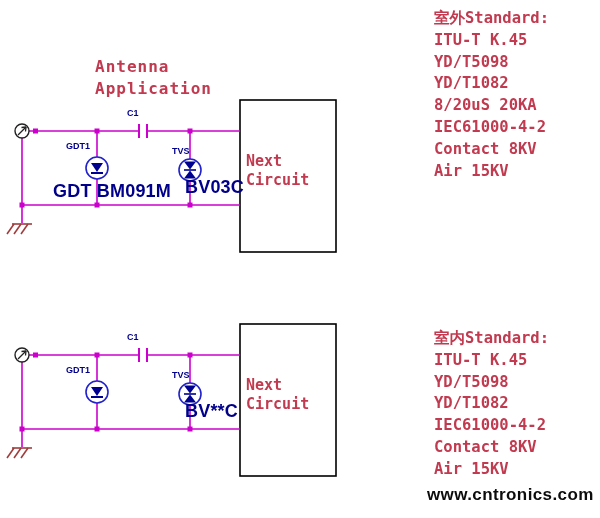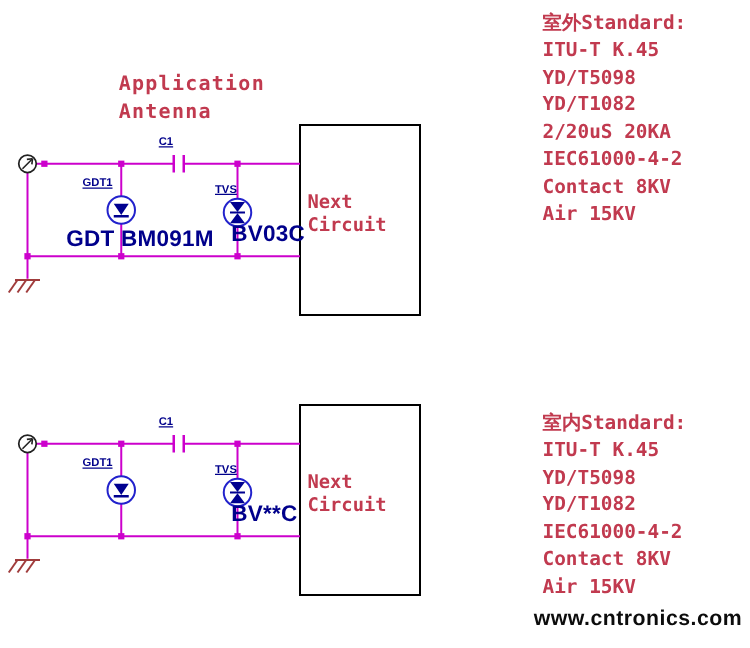--- a/index.html
+++ b/index.html
@@ -5,21 +5,21 @@
   * { margin:0; padding:0; box-sizing:border-box; }
   html,body { width:600px; height:518px; }
   body {
     position:relative; background:#ffffff; overflow:hidden;
     font-family:"Liberation Sans", sans-serif;
   }
   .section { position:absolute; left:0; width:370px; height:260px; }
   .sec-top { top:0; }
   .sec-bottom { top:224px; }
   .overlay { position:absolute; white-space:nowrap; }
-  .ref-label { color:#00008B; font-size:9px; font-weight:bold;text-decoration:underline; }
+  .ref-label { color:#00008B; font-size:9px; font-weight:bold; }
   .part-label { color:#00008B; font-size:18px; font-weight:bold; letter-spacing:0.2px; }
   .red-mono { color:#C13A4F; font-family:"DejaVu Sans Mono", monospace; font-weight:bold; }
   .app-label { left:95px; top:56px; font-size:16px; line-height:22px; letter-spacing:1px; }
   .next-label { font-size:15px; line-height:19px; }
   .standards { position:absolute; left:434px; width:166px; font-size:15.5px; line-height:21.8px; }
   .std-a { top:8px; }
   .std-b { top:328px; }
   .watermark {
     position:absolute; left:427px; top:485px; z-index:5;
     color:#000000; font-size:17px; font-weight:bold; letter-spacing:0.4px;
@@ -74,22 +74,22 @@
     </g>
     <g stroke="#A03C3C" stroke-width="1.6">
       <line x1="12" y1="224" x2="32" y2="224"></line>
       <line x1="14" y1="224" x2="7" y2="234"></line>
       <line x1="21" y1="224" x2="14" y2="234"></line>
       <line x1="28" y1="224" x2="21" y2="234"></line>
     </g>
   </svg>
 
   <div class="overlay app-label red-mono">
+    <div>Antenna</div>
     <div>Application</div>
-    <div>Antenna</div>
   </div>
 
   <div class="overlay ref-label" style="left:66px;top:141px">GDT1</div>
   <div class="overlay ref-label" style="left:172px;top:146px">TVS</div>
   <div class="overlay ref-label" style="left:127px;top:108px">C1</div>
   <div class="overlay part-label" style="left:53px;top:181px">GDT BM091M</div>
   <div class="overlay part-label" style="left:185px;top:177px">BV03C</div>
 
   <div class="overlay next-label red-mono" style="left:246px;top:152px">
     <div>Next</div>
@@ -156,21 +156,21 @@
     <div>Next</div>
     <div>Circuit</div>
   </div>
 </div>
 
 <div class="standards std-a red-mono">
   <div>室外Standard:</div>
   <div>ITU-T K.45</div>
   <div>YD/T5098</div>
   <div>YD/T1082</div>
-  <div>2/20uS 20KA</div>
+  <div>8/20uS 20KA</div>
   <div>IEC61000-4-2</div>
   <div>Contact 8KV</div>
   <div>Air 15KV</div>
 </div>
 
 <div class="standards std-b red-mono">
   <div>室内Standard:</div>
   <div>ITU-T K.45</div>
   <div>YD/T5098</div>
   <div>YD/T1082</div>

